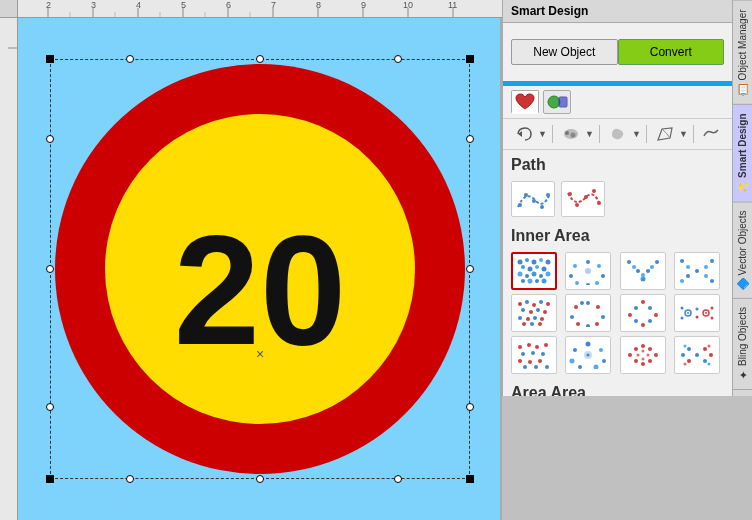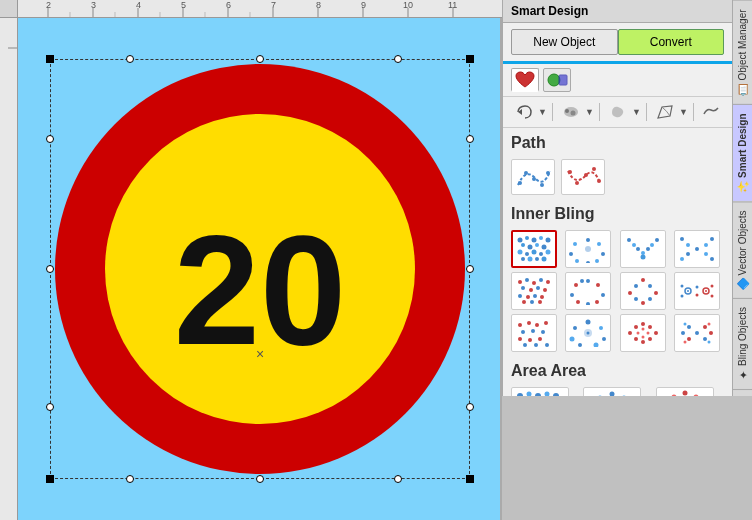--- a/index.html
+++ b/index.html
@@ -36,35 +36,35 @@
     .handle.d2 { top: 82%; left: -4px; }
     .handle.d3 { top: 18%; right: -4px; }
     .handle.d4 { top: 82%; right: -4px; }
     .handle.d5 { left: 18%; top: -4px; }
     .handle.d6 { left: 82%; top: -4px; }
     .handle.d7 { left: 18%; bottom: -4px; }
     .handle.d8 { left: 82%; bottom: -4px; }
 
     .panel-buttons {
       display: flex;
-      padding: 6px 8px;
-      border-bottom: 3px solid #0ea5e9;
+      padding: 16px 8px;
+      border-bottom: 5px solid #0ea5e9;
     }
 
     .btn {
       flex: 1;
       padding: 5px 8px;
       font-size: 12px;
       cursor: pointer;
       border: 1px solid #999;
       background: #e8e8e8;
       border-radius: 2px;
     }
     .btn-convert {
-      background: #bef264;
+      background: #84cc16;
       border: 1px solid #5a9a5a;
     }
 
     
     .tab-row {
       display: flex;
       padding: 4px 8px;
       gap: 4px;
       border-bottom: 1px solid #ccc;
       align-items: center;
@@ -433,21 +433,21 @@
             <path d="M4 8 Q12 24 22 12 Q30 4 36 20" fill="none" stroke="#cc4444" stroke-width="2" stroke-dasharray="3,2"></path>
             <circle cx="6" cy="9" r="2" fill="#cc4444"></circle>
             <circle cx="13" cy="20" r="2" fill="#cc4444"></circle>
             <circle cx="22" cy="12" r="2" fill="#cc4444"></circle>
             <circle cx="30" cy="6" r="2" fill="#cc4444"></circle>
             <circle cx="35" cy="18" r="2" fill="#cc4444"></circle>
           </svg>
         </div>
       </div>
 
-      <div class="section-label">Inner Bling</div>
+      <div class="section-label">Inner Area</div>
       <div class="pattern-grid">
 
         <div class="pattern-cell selected">
           <svg class="dot-svg" viewBox="0 0 38 28">
 
             <circle cx="5" cy="5" r="2.5" fill="#4488cc"></circle>
             <circle cx="12" cy="3" r="2" fill="#4499dd"></circle>
             <circle cx="19" cy="5" r="2.5" fill="#4488cc"></circle>
             <circle cx="26" cy="3" r="2" fill="#55aaee"></circle>
             <circle cx="33" cy="5" r="2.5" fill="#4488cc"></circle>

